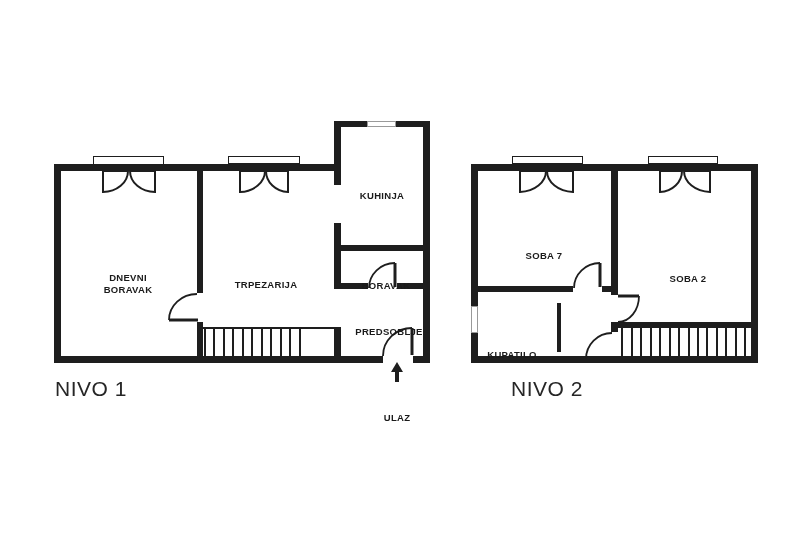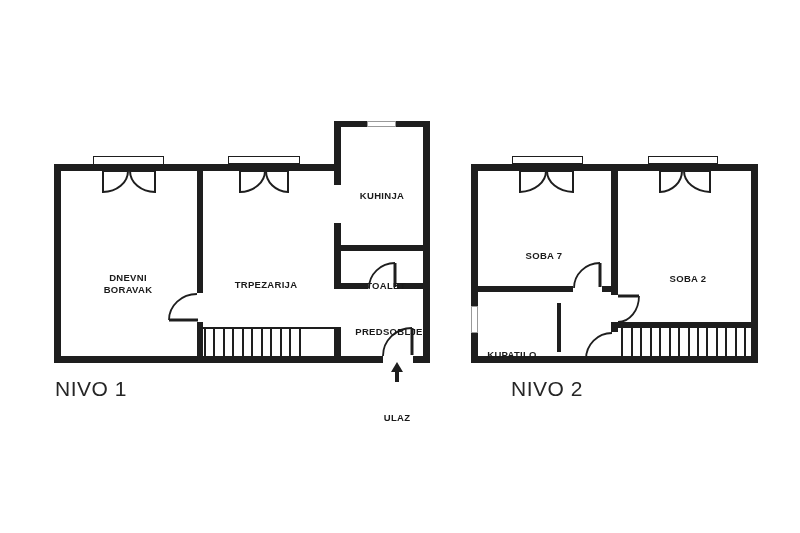--- a/index.html
+++ b/index.html
@@ -113,21 +113,21 @@
     <path class="leaf" d="M600,263 L600,287"></path>
     <path class="arc" d="M600,263 A26,25 0 0 0 574,288"></path>
     <path class="leaf" d="M618,296 L639,296"></path>
     <path class="arc" d="M639,296 A21,26 0 0 1 618,322"></path>
     <path class="arc" d="M612,333 A26,26 0 0 0 586,359"></path>
   </svg>
 
   <div class="room-label wrap" style="left:128px;top:255px;">DNEVNI BORAVAK</div>
   <div class="room-label" style="left:266px;top:256px;">TRPEZARIJA</div>
   <div class="room-label" style="left:382px;top:167px;">KUHINJA</div>
-  <div class="room-label" style="left:386px;top:257px;">TOALET</div>
+  <div class="room-label" style="left:386px;top:257px;">BORAVAK</div>
   <div class="room-label" style="left:389px;top:303px;">PREDSOBLJE</div>
   <div class="room-label" style="left:544px;top:227px;">SOBA 7</div>
   <div class="room-label" style="left:688px;top:250px;text-align:right;">SOBA 2</div>
   <div class="room-label" style="left:512px;top:326px;">KUPATILO</div>
 
   <div class="level-title" style="left:55px;top:377px;">NIVO 1</div>
   <div class="level-title" style="left:472px;top:377px;margin-left:39px;">NIVO 2</div>
 
   <div class="arrow-head" style="left:391px;top:362px;"></div>
   <div class="arrow-shaft" style="left:395px;top:371px;width:4px;height:11px;"></div>

